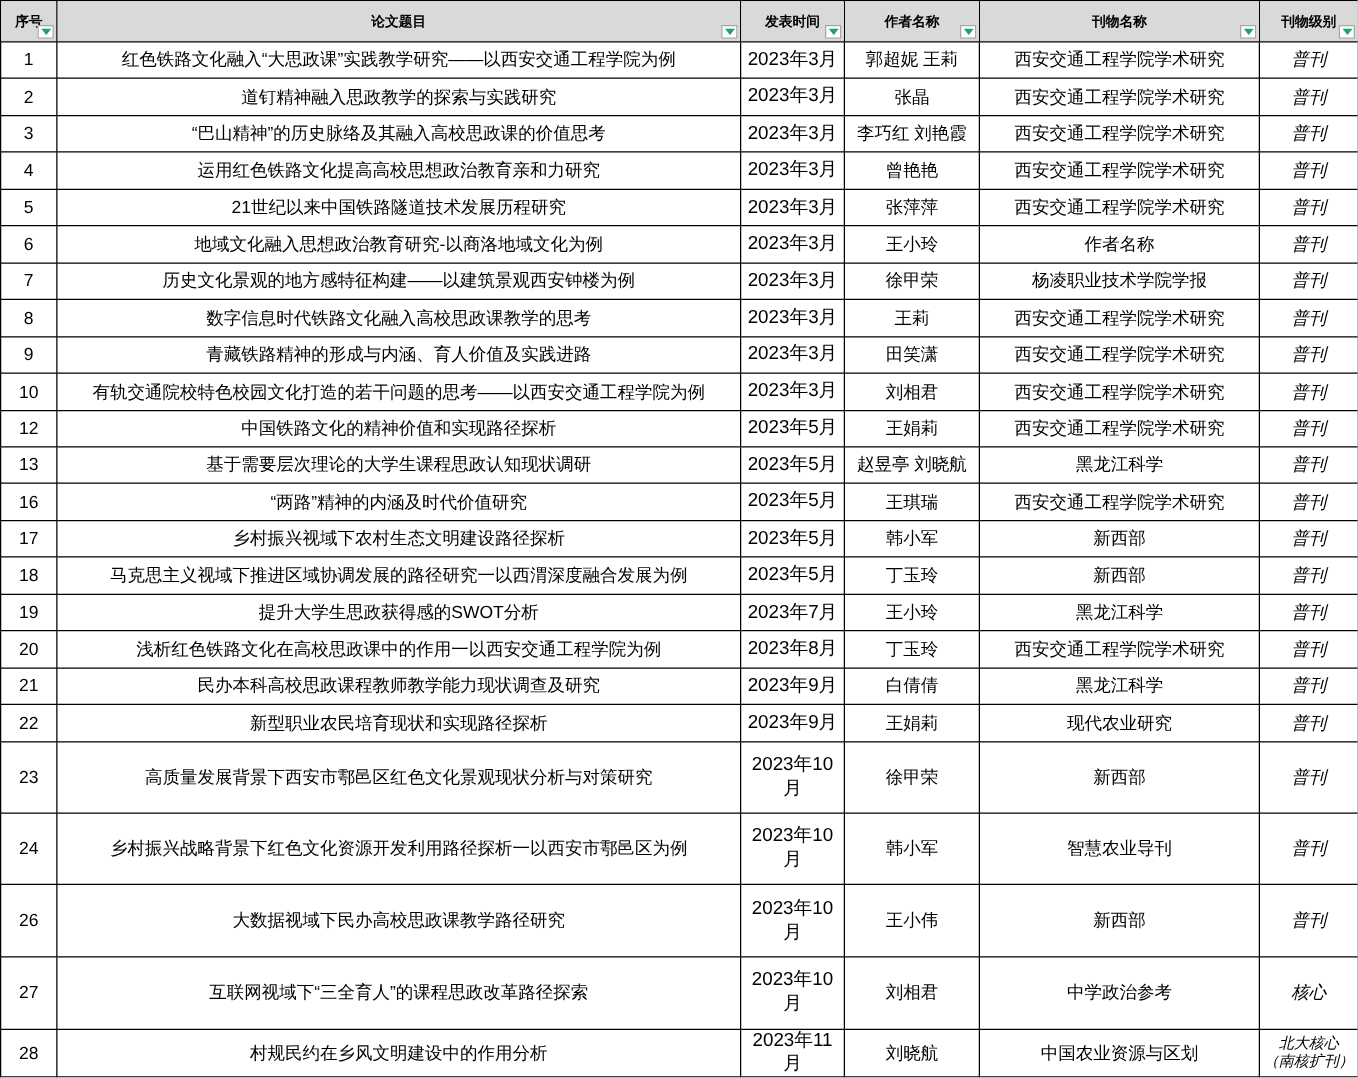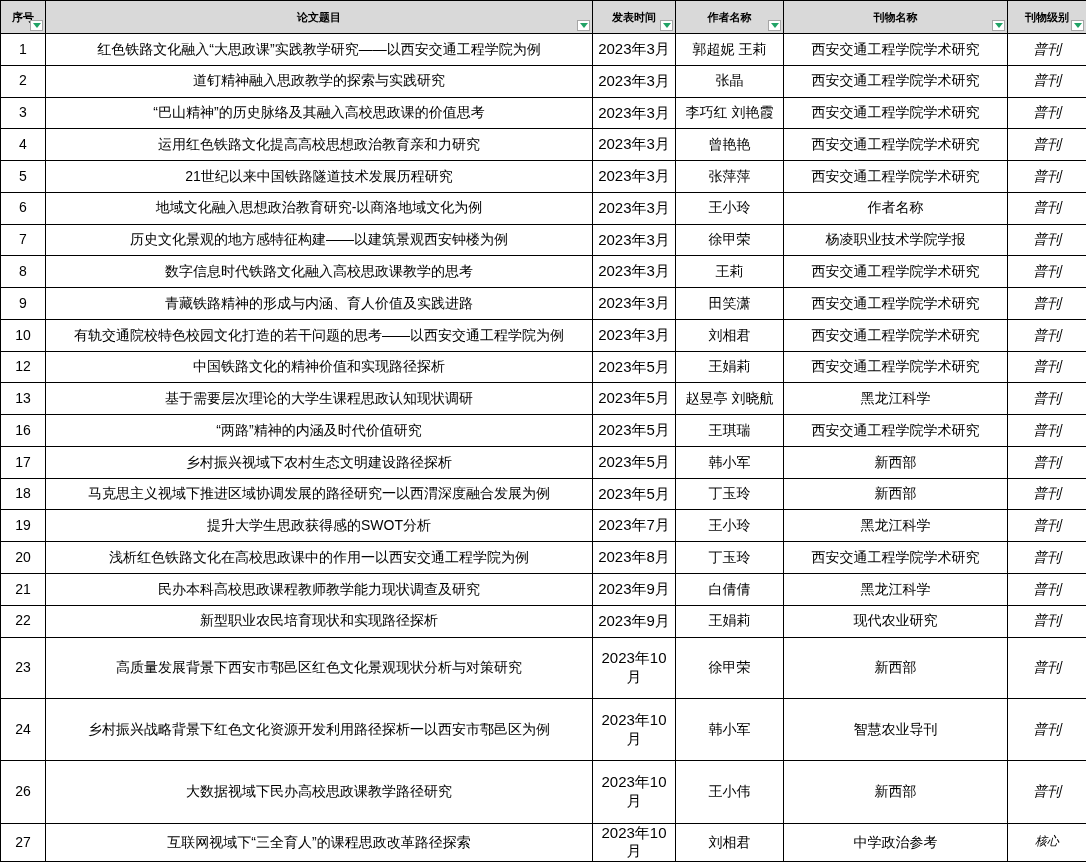--- a/index.html
+++ b/index.html
@@ -280,14 +280,23 @@
     <td class="col-level">普刊</td>
   </tr>
       <tr>
     <td class="col-no">27</td>
     <td class="col-title">互联网视域下“三全育人”的课程思政改革路径探索</td>
     <td class="col-date">2023年10月</td>
     <td class="col-authors">刘相君</td>
     <td class="col-journal">中学政治参考</td>
     <td class="col-level">核心</td>
   </tr>
+      <tr>
+    <td class="col-no">28</td>
+    <td class="col-title">村规民约在乡风文明建设中的作用分析</td>
+    <td class="col-date">2023年11月</td>
+    <td class="col-authors">刘晓航</td>
+    <td class="col-journal">中国农业资源与区划</td>
+    <td class="col-level">北大核心
+（南核扩刊）</td>
+  </tr>
     </tbody>
 </table>
 
 </body></html>

